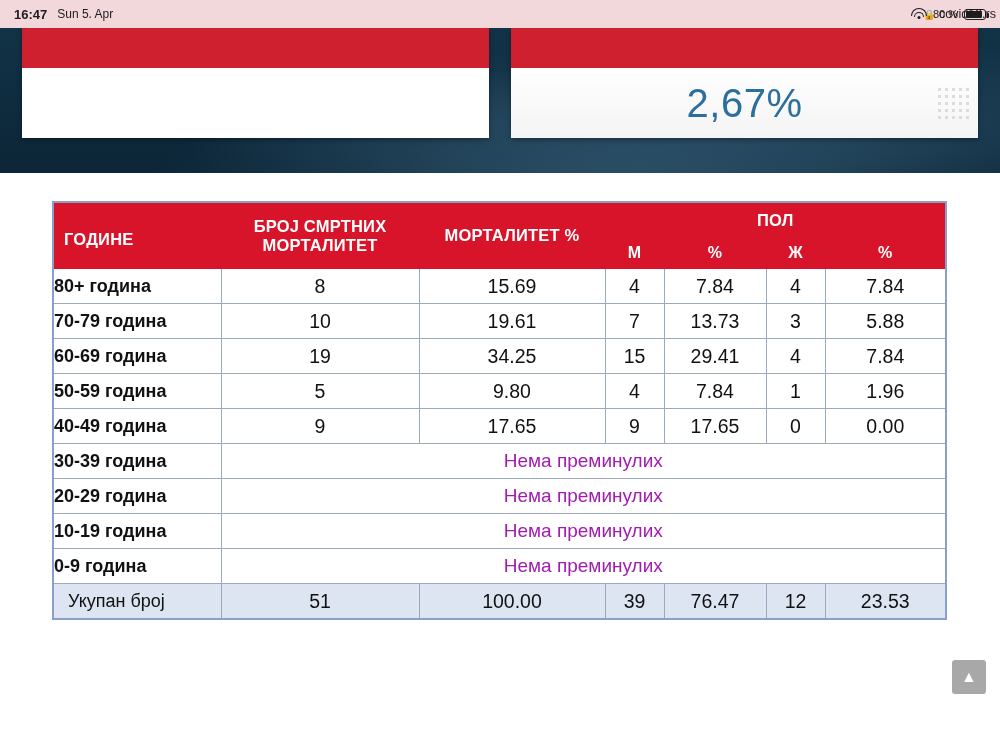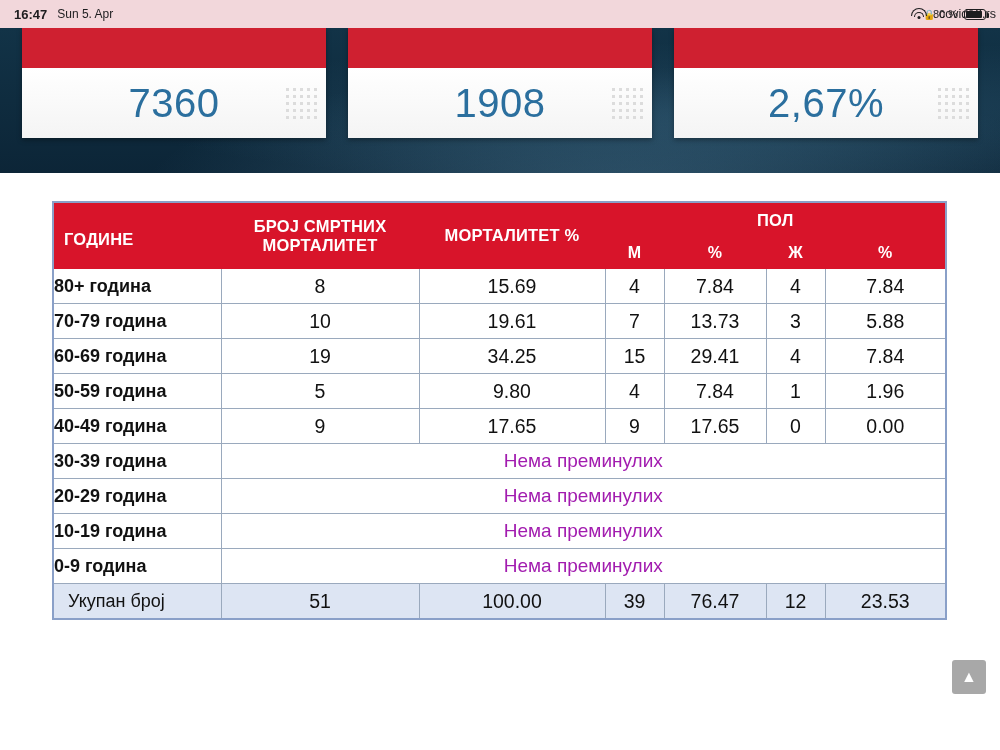--- a/index.html
+++ b/index.html
@@ -287,35 +287,22 @@
   </div>
 
   <div class="hero">
     <div class="hero-bg"></div>
     <div class="hero-cards">
 
       <div class="stat-card">
         <div class="stat-head">
             <span></span>
           </div>
-        <div class="stat-body">
-          <div class="stat-value">7360</div>
-          <div class="dots"></div>
-        </div>
       </div>
 
-      <div class="stat-card">
-        <div class="stat-head">
-            <span></span>
-          </div>
-        <div class="stat-body">
-          <div class="stat-value">1908</div>
-          <div class="dots"></div>
-        </div>
-      </div>
 
       <div class="stat-card">
         <div class="stat-head">
             <span></span>
           </div>
         <div class="stat-body">
           <div class="stat-value">2,67%</div>
           <div class="dots"></div>
         </div>
       </div>

